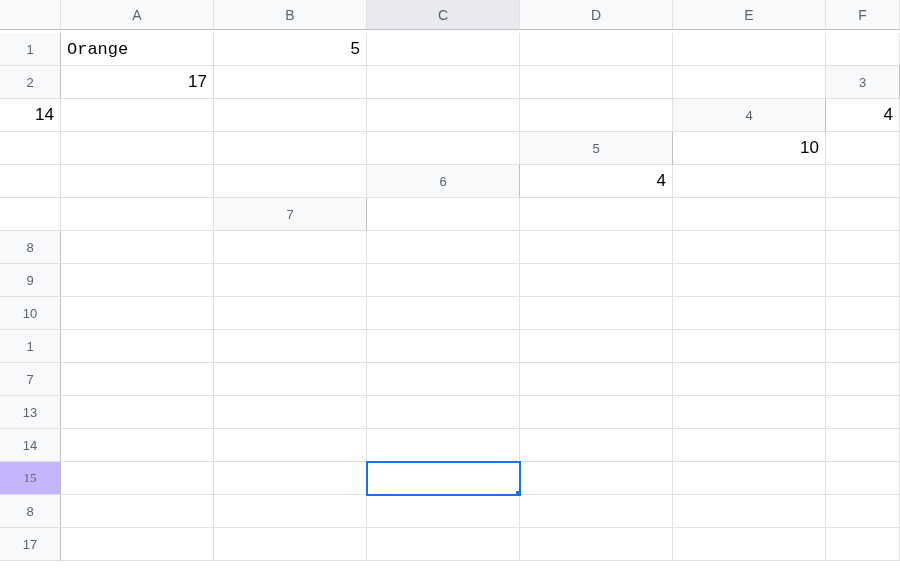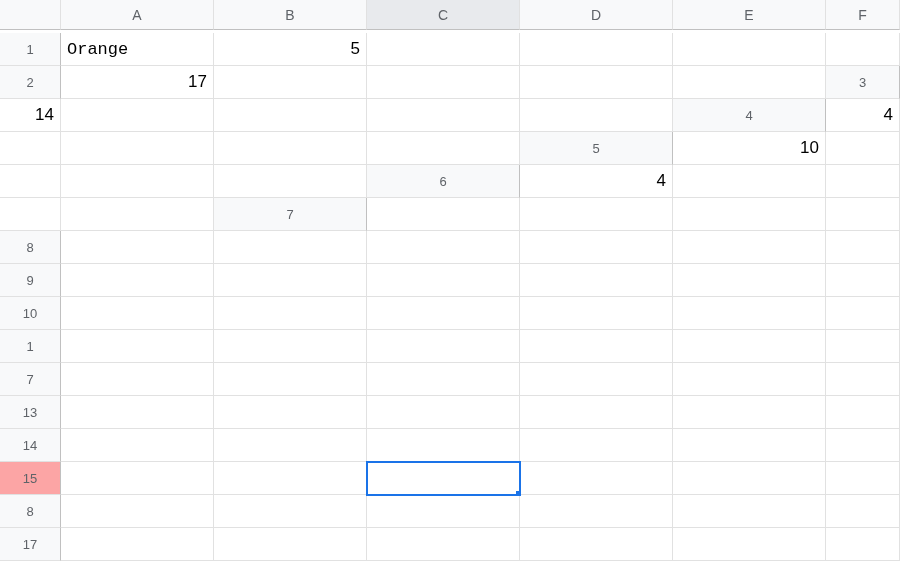--- a/index.html
+++ b/index.html
@@ -44,21 +44,22 @@
     border-right: 1px solid #c0c0c0;
     border-bottom: 1px solid #e1e1e1;
     display: flex;
     align-items: center;
     justify-content: center;
     color: #5f6368;
     font-size: 13px;
     cursor: pointer;
   }
   .row-hdr.sel {
-    background: #fca5a5;
+    background: #c4b5fd;
+    font-family: Liberation Serif, serif;
   }
   .cell {
     border-right: 1px solid #e1e1e1;
     border-bottom: 1px solid #e1e1e1;
     padding: 0 6px;
     display: flex;
     align-items: center;
     color: #000;
     font-size: 17px;
     overflow: hidden;

